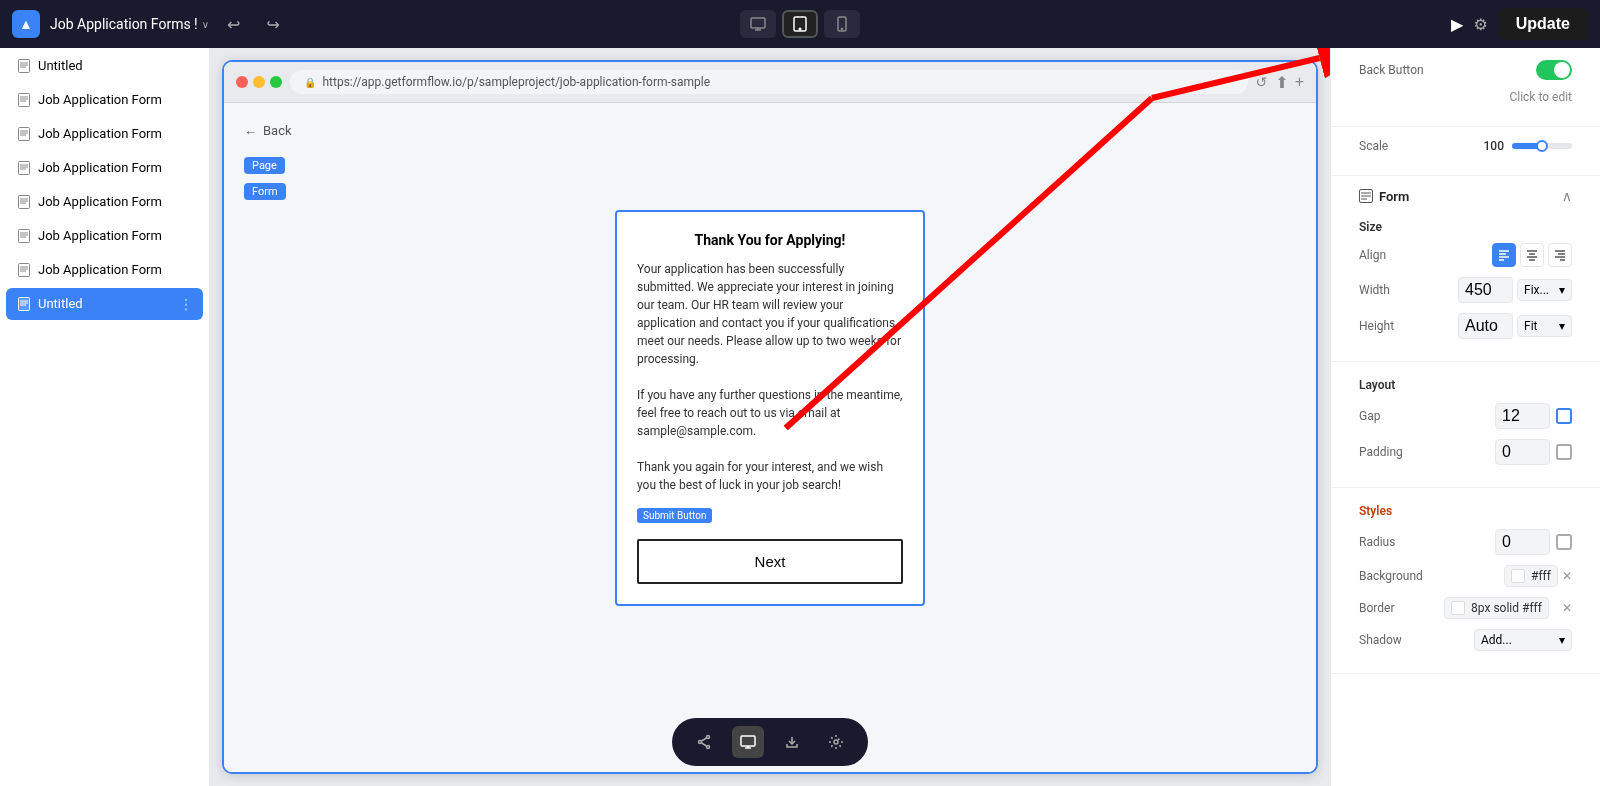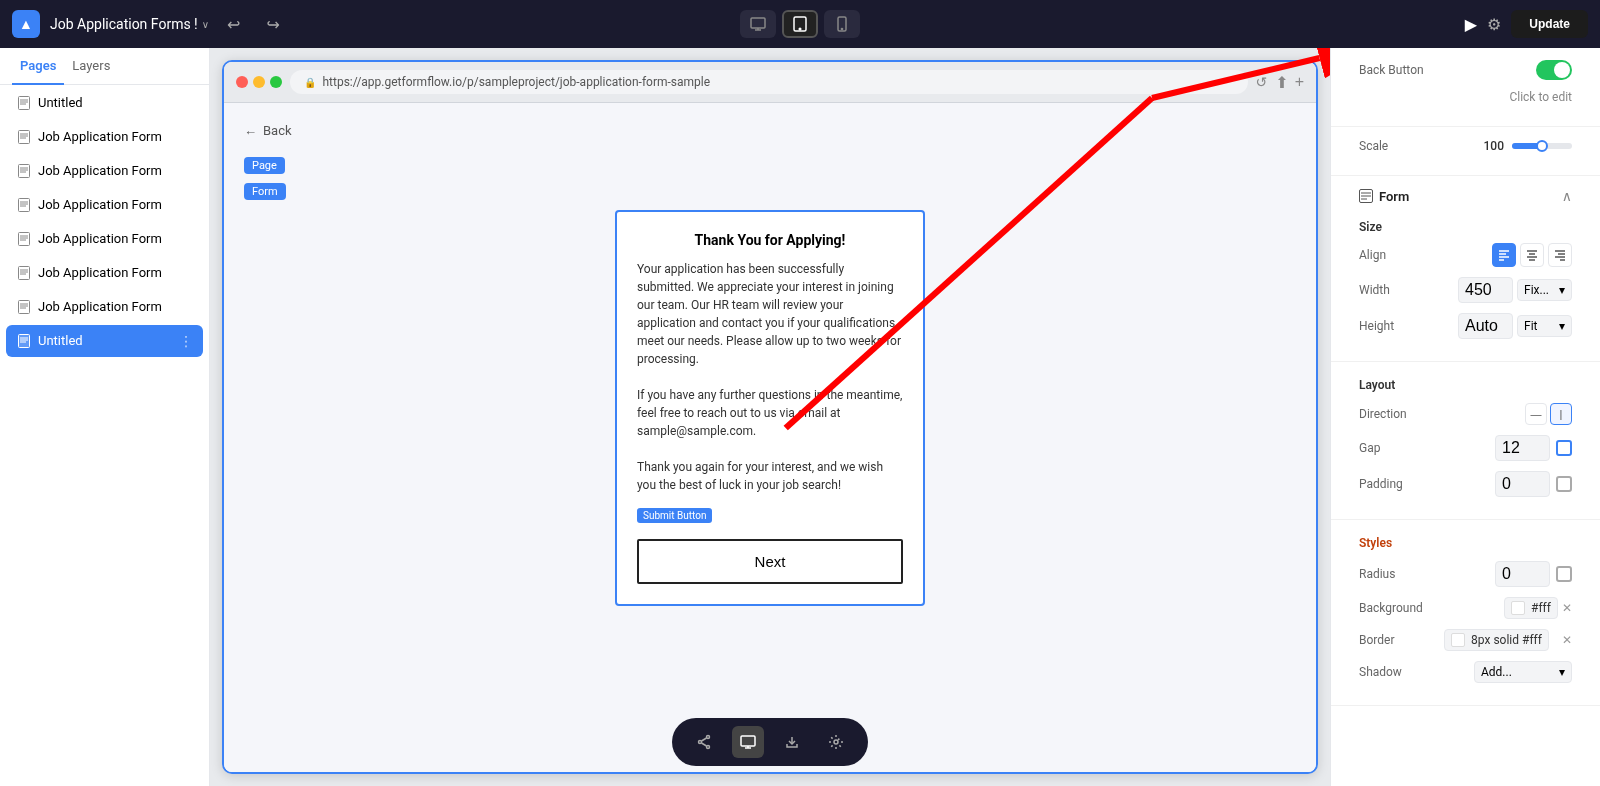--- a/index.html
+++ b/index.html
@@ -65,21 +65,21 @@
     .gear-btn {
       background: transparent; border: none; color: #aaa;
       font-size: 16px; cursor: pointer;
     }
     .update-btn {
       background: #1c1c1c;
       color: white;
       border: none;
       padding: 7px 18px;
       border-radius: 6px;
-      font-size: 12px;
+      font-size: 16px;
       font-weight: 600;
       cursor: pointer;
     }
 
     
     .main-layout {
       display: flex;
       height: calc(786px - 48px);
     }
 
@@ -468,24 +468,20 @@
   <div class="topbar-right">
     <button class="play-btn">▶</button>
     <button class="gear-btn">⚙</button>
     <button class="update-btn">Update</button>
   </div>
 </div>
 
 <div class="main-layout">
 
   <div class="sidebar">
-    <div class="sidebar-tabs">
-      <div class="sidebar-tab active">Pages</div>
-      <div class="sidebar-tab">Layers</div>
-    </div>
     <div class="sidebar-items">
 
       <div class="sidebar-item">
         <div class="sidebar-item-icon">
           <svg width="12" height="14" viewBox="0 0 12 14" fill="none">
               <rect x="0.5" y="0.5" width="11" height="13" rx="1" stroke="#888" fill="white"></rect>
               <line x1="2" y1="4" x2="10" y2="4" stroke="#888"></line>
               <line x1="2" y1="6" x2="10" y2="6" stroke="#888"></line>
               <line x1="2" y1="8" x2="8" y2="8" stroke="#888"></line>
             </svg>
@@ -778,27 +774,20 @@
           </div>
         </div>
       </div>
     </div>
 
     <div class="right-panel-section">
       <div style="margin-bottom:10px;">
         <span style="font-size:12px;font-weight:600;color:#333;">Layout</span>
       </div>
 
-      <div class="right-panel-row">
-        <span class="right-panel-label">Direction</span>
-        <div class="direction-icons">
-          <button class="dir-btn">—</button>
-          <button class="dir-btn" style="background:#f0f4ff;border-color:#3b82f6;">|</button>
-        </div>
-      </div>
 
       <div class="right-panel-row">
         <span class="right-panel-label">Gap</span>
         <div style="display:flex;align-items:center;gap:6px;">
           <input class="small-input" type="text" value="12" style="">
           <div style="width:16px;height:16px;border:2px solid #3b82f6;border-radius:3px;background:white;"></div>
         </div>
       </div>
 
       <div class="right-panel-row">

